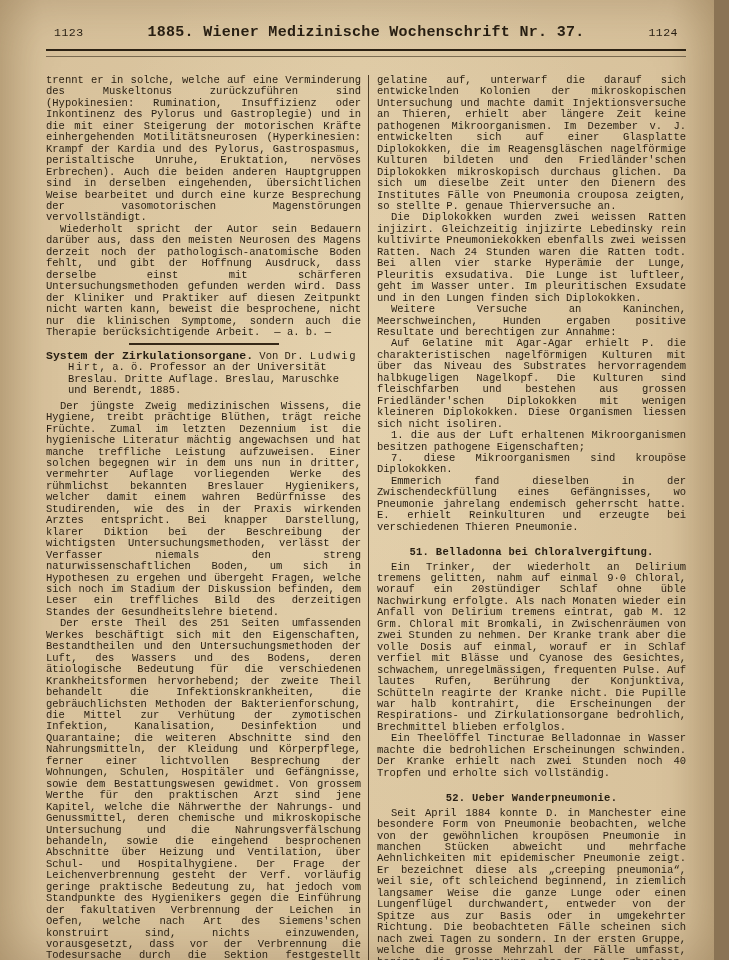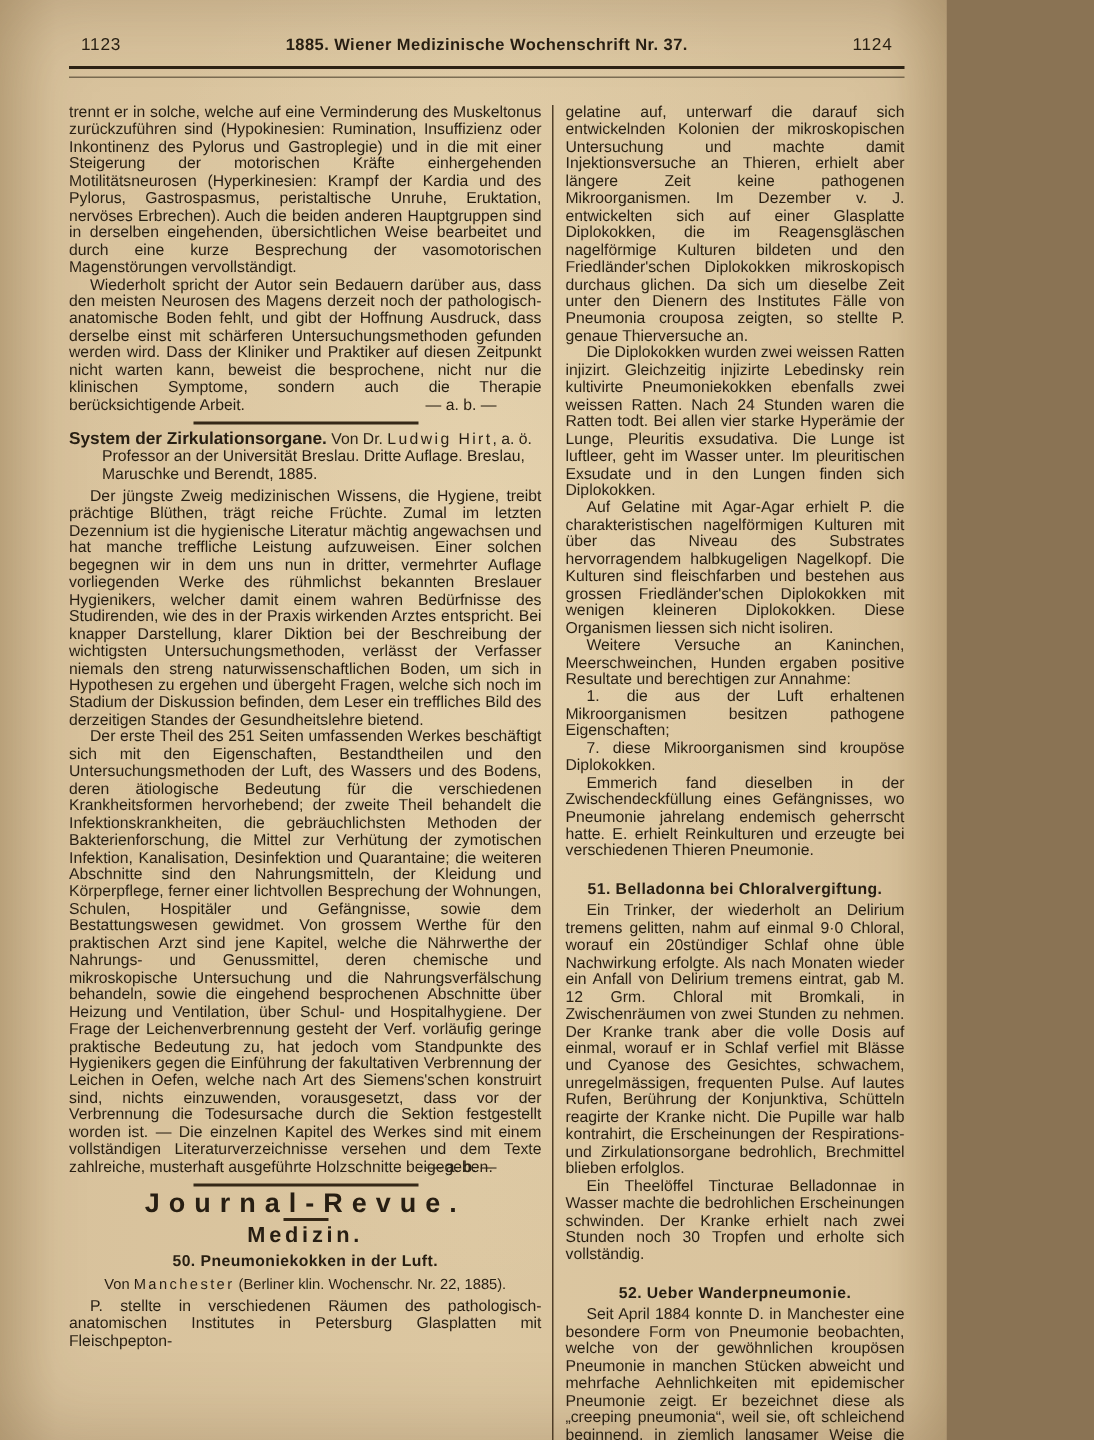--- a/index.html
+++ b/index.html
@@ -1,31 +1,31 @@
 <!DOCTYPE html>
 <html><head>
 <meta charset="utf-8">
 <style>
   html,body{margin:0;padding:0;background:#8a7354;}
   .page{
     position:relative;
-    width:631px;height:960px;
+    width:714px;height:960px;
     background:
       radial-gradient(ellipse at 50% 40%, rgba(255,244,214,0.25), rgba(0,0,0,0) 60%),
       linear-gradient(90deg, #c9b28a 0%, #d8c29c 6%, #dcc7a1 50%, #d8c29c 94%, #c8b189 100%),
       #d6c09a;
     box-shadow: inset 0 0 55px rgba(92,64,32,0.30);
     overflow:hidden;
     color:#271e12;
-    font-family:Liberation Sans, sans-serif;
+    font-family:Liberation Mono, monospace;
   }
   .inner{padding:24px 28px 0 46px;}
   .pg-header{display:flex;align-items:baseline;justify-content:space-between;padding:0 8px 0 8px;}
   .pg-num{font-size:11.5px;letter-spacing:0.5px;}
-  .pg-title{font-size:11px;font-weight:bold;letter-spacing:0.3px;}
+  .pg-title{font-size:15px;font-weight:bold;letter-spacing:0.3px;}
   .head-rule{margin-top:8px;height:5px;border-top:2.5px solid #2c2214;border-bottom:1px solid rgba(44,34,20,0.55);}
   .content{display:flex;margin-top:18px;}
   .col{font-size:10.5px;line-height:11.45px;text-align:justify;}
   .col-left{width:315px;padding-right:7px;}
   .vrule{width:1px;background:#4e3d27;margin-bottom:28px;}
   .col-right{flex:1;padding-left:8px;}
   .para{text-indent:14px;margin:0;}
   .para.noindent{text-indent:0;}
   .psig{position:relative;}
   .sig{position:absolute;right:30px;bottom:0;text-indent:0;}
@@ -79,30 +79,30 @@
           <span>Von </span><span class="sperr">Manchester</span><span> (Berliner klin. Wochenschr. Nr. 22, 1885).</span>
         </div>
         <div class="para">P. stellte in verschiedenen Räumen des pathologisch-anatomischen Institutes in Petersburg Glasplatten mit Fleischpepton-</div>
       </div>
 
       <div class="vrule"></div>
 
       <div class="col col-right">
         <div class="para noindent">gelatine auf, unterwarf die darauf sich entwickelnden Kolonien der mikroskopischen Untersuchung und machte damit Injektionsversuche an Thieren, erhielt aber längere Zeit keine pathogenen Mikroorganismen. Im Dezember v. J. entwickelten sich auf einer Glasplatte Diplokokken, die im Reagensgläschen nagelförmige Kulturen bildeten und den Friedländer'schen Diplokokken mikroskopisch durchaus glichen. Da sich um dieselbe Zeit unter den Dienern des Institutes Fälle von Pneumonia crouposa zeigten, so stellte P. genaue Thierversuche an.</div>
         <div class="para">Die Diplokokken wurden zwei weissen Ratten injizirt. Gleichzeitig injizirte Lebedinsky rein kultivirte Pneumoniekokken ebenfalls zwei weissen Ratten. Nach 24 Stunden waren die Ratten todt. Bei allen vier starke Hyperämie der Lunge, Pleuritis exsudativa. Die Lunge ist luftleer, geht im Wasser unter. Im pleuritischen Exsudate und in den Lungen finden sich Diplokokken.</div>
+        <div class="para">Weitere Versuche an Kaninchen, Meerschweinchen, Hunden ergaben positive Resultate und berechtigen zur Annahme:</div>
         <div class="para">Auf Gelatine mit Agar-Agar erhielt P. die charakteristischen nagelförmigen Kulturen mit über das Niveau des Substrates hervorragendem halbkugeligen Nagelkopf. Die Kulturen sind fleischfarben und bestehen aus grossen Friedländer'schen Diplokokken mit wenigen kleineren Diplokokken. Diese Organismen liessen sich nicht isoliren.</div>
-        <div class="para">Weitere Versuche an Kaninchen, Meerschweinchen, Hunden ergaben positive Resultate und berechtigen zur Annahme:</div>
         <div class="para">1. die aus der Luft erhaltenen Mikroorganismen besitzen pathogene Eigenschaften;</div>
         <div class="para">7. diese Mikroorganismen sind kroupöse Diplokokken.</div>
         <div class="para">Emmerich fand dieselben in der Zwischendeckfüllung eines Gefängnisses, wo Pneumonie jahrelang endemisch geherrscht hatte. E. erhielt Reinkulturen und erzeugte bei verschiedenen Thieren Pneumonie.</div>
 
         <div class="gap8"></div>
         <div class="art-title">51. Belladonna bei Chloralvergiftung.</div>
         <div class="para">Ein Trinker, der wiederholt an Delirium tremens gelitten, nahm auf einmal 9·0 Chloral, worauf ein 20stündiger Schlaf ohne üble Nachwirkung erfolgte. Als nach Monaten wieder ein Anfall von Delirium tremens eintrat, gab M. 12 Grm. Chloral mit Bromkali, in Zwischenräumen von zwei Stunden zu nehmen. Der Kranke trank aber die volle Dosis auf einmal, worauf er in Schlaf verfiel mit Blässe und Cyanose des Gesichtes, schwachem, unregelmässigen, frequenten Pulse. Auf lautes Rufen, Berührung der Konjunktiva, Schütteln reagirte der Kranke nicht. Die Pupille war halb kontrahirt, die Erscheinungen der Respirations- und Zirkulationsorgane bedrohlich, Brechmittel blieben erfolglos.</div>
-        <div class="para">Ein Theelöffel Tincturae Belladonnae in Wasser machte die bedrohlichen Erscheinungen schwinden. Der Kranke erhielt nach zwei Stunden noch 30 Tropfen und erholte sich vollständig.</div>
+        <div class="para">Ein Theelöffel Tincturae Belladonnae in Wasser machte die bedrohlichen Erscheinungen schwinden. Der Kranke erhielt nach zwei Stunden noch 40 Tropfen und erholte sich vollständig.</div>
 
         <div class="gap8"></div>
         <div class="art-title">52. Ueber Wanderpneumonie.</div>
         <div class="para">Seit April 1884 konnte D. in Manchester eine besondere Form von Pneumonie beobachten, welche von der gewöhnlichen kroupösen Pneumonie in manchen Stücken abweicht und mehrfache Aehnlichkeiten mit epidemischer Pneumonie zeigt. Er bezeichnet diese als „creeping pneumonia“, weil sie, oft schleichend beginnend, in ziemlich langsamer Weise die ganze Lunge oder einen Lungenflügel durchwandert, entweder von der Spitze aus zur Basis oder in umgekehrter Richtung. Die beobachteten Fälle scheinen sich nach zwei Tagen zu sondern. In der ersten Gruppe, welche die grosse Mehrzahl der Fälle umfasst, beginnt die Erkrankung ohne Frost, Erbrechen, Brustschmerzen und physikalische Symptome. Die ersten Zeichen sind die der Allgemeinerkrankung, Fieber und Verlust des Appetites. Am dritten oder vierten Tage zeigen sich die ersten physikalischen Zeichen der Krankheit: Dämpfung und krepitirendes Rasseln, meist in einer Lungenspitze. Während der nächsten Tage dehnt sich unter mässig hohem Fieber der pneumonische Prozess bis zur Basis der ergriffenen Lunge aus; während die zuerst ergriffenen Theile die Erscheinungen der Hepatisation geben, findet man in den zuletzt erkrankten Knisterrasseln. In einigen Fällen greift der Prozess langsam auf die andere Lunge über, in anderen bleibt er einseitig. Er zeigt einen etwas</div>
       </div>
 
     </div>
   </div>
 </div>
 

